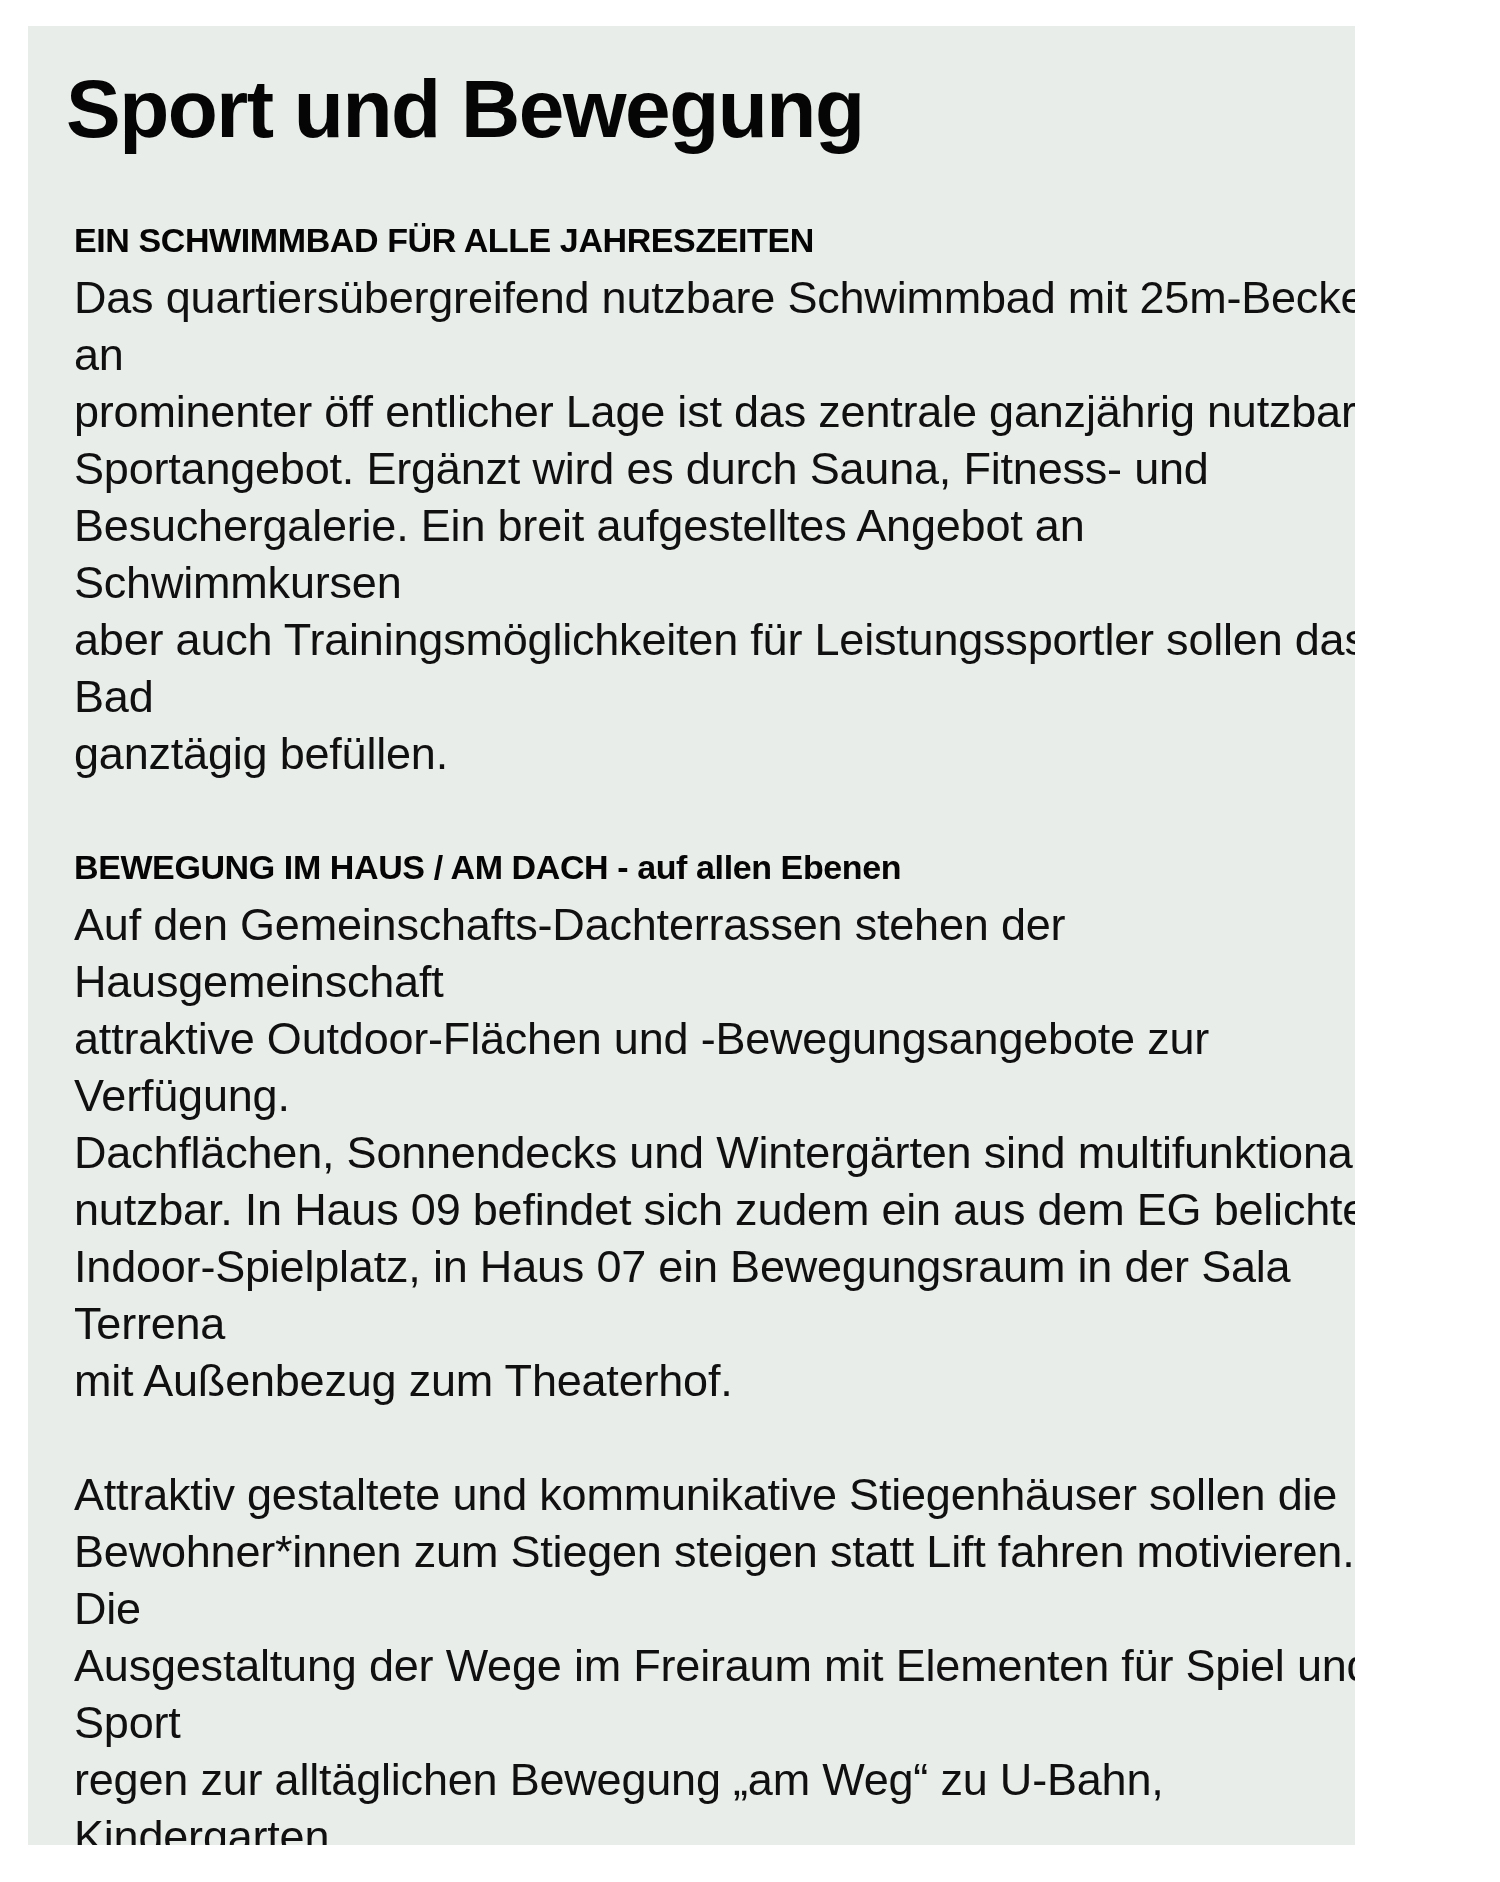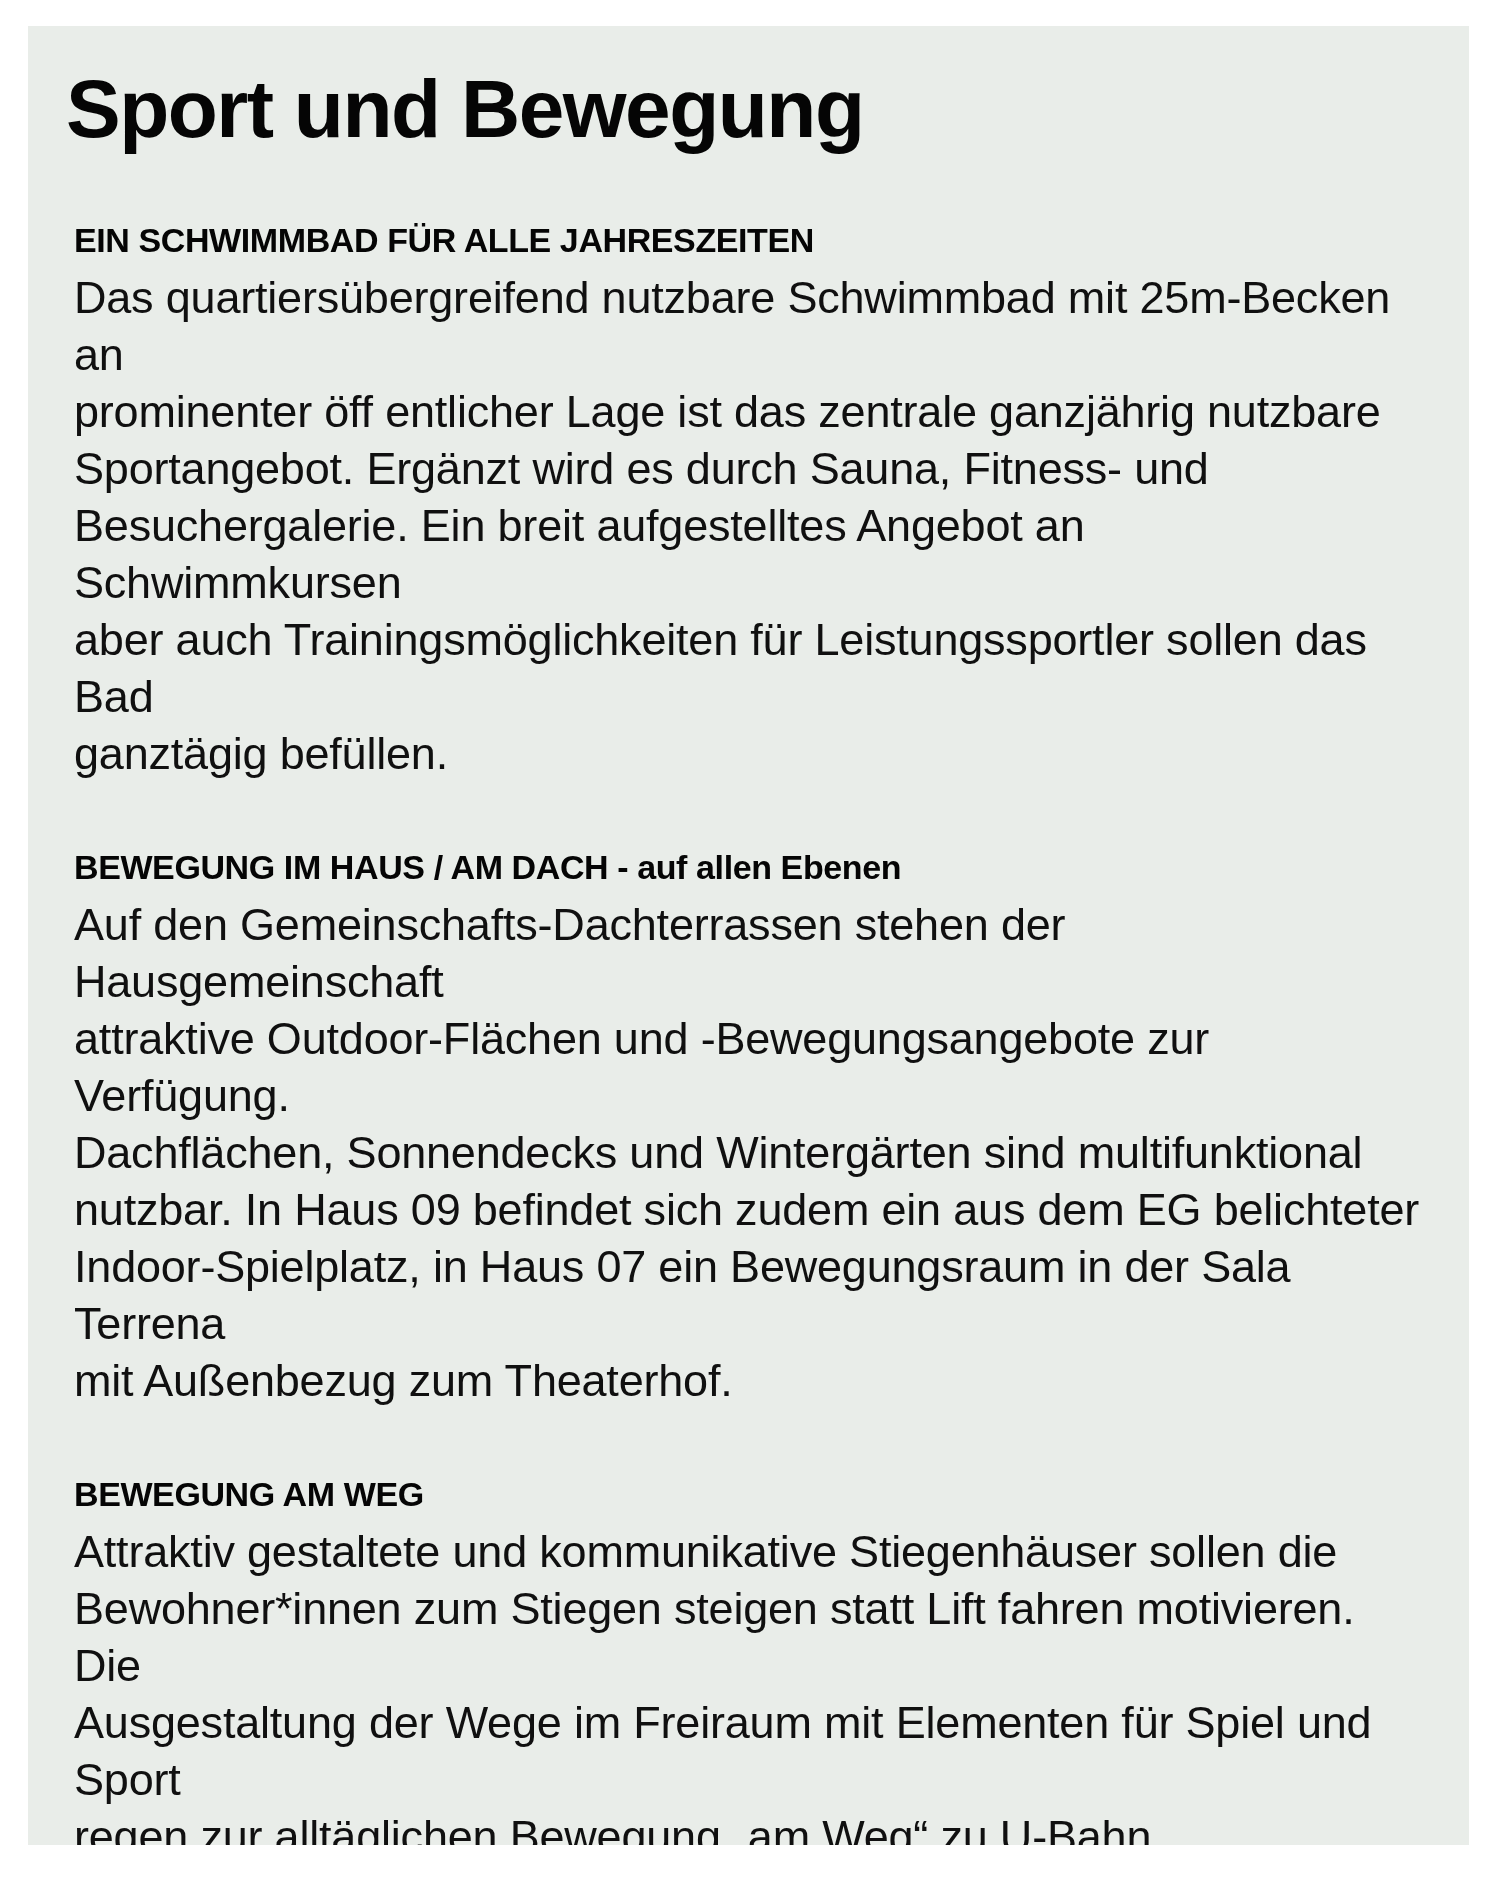--- a/index.html
+++ b/index.html
@@ -8,21 +8,21 @@
     --text: #101010;
   }
   * { margin: 0; padding: 0; box-sizing: border-box; }
   html, body {
     background: var(--page-bg);
     font-family: "Liberation Sans", "DejaVu Sans", sans-serif;
     color: var(--text);
   }
   .page {
     position: relative;
-    width: 1500px;
+    width: 1355px;
     height: 1882px;
     background: var(--page-bg);
     overflow: hidden;
   }
   .panel {
     position: absolute;
     left: 28px;
     top: 26px;
     width: 1441px;
     height: 1819px;
@@ -78,21 +78,20 @@
       <h2 class="section-heading">BEWEGUNG IM HAUS / AM DACH - auf allen Ebenen</h2>
       <p class="section-body">Auf den Gemeinschafts-Dachterrassen stehen der Hausgemeinschaft
 attraktive Outdoor-Flächen und -Bewegungsangebote zur Verfügung.
 Dachflächen, Sonnendecks und Wintergärten sind multifunktional
 nutzbar. In Haus 09 befindet sich zudem ein aus dem EG belichteter
 Indoor-Spielplatz, in Haus 07 ein Bewegungsraum in der Sala Terrena
 mit Außenbezug zum Theaterhof.</p>
     </section>
 
     <section class="section">
-      <h2 class="section-heading">BEWEGUNG AM WEG</h2>
       <p class="section-body">Attraktiv gestaltete und kommunikative Stiegenhäuser sollen die
 Bewohner*innen zum Stiegen steigen statt Lift fahren motivieren. Die
 Ausgestaltung der Wege im Freiraum mit Elementen für Spiel und Sport
 regen zur alltäglichen Bewegung „am Weg“ zu U-Bahn, Kindergarten,
 Einkaufen aber auch zu/von der Garage, an.</p>
     </section>
 
     <section class="section">
     </section>
 

